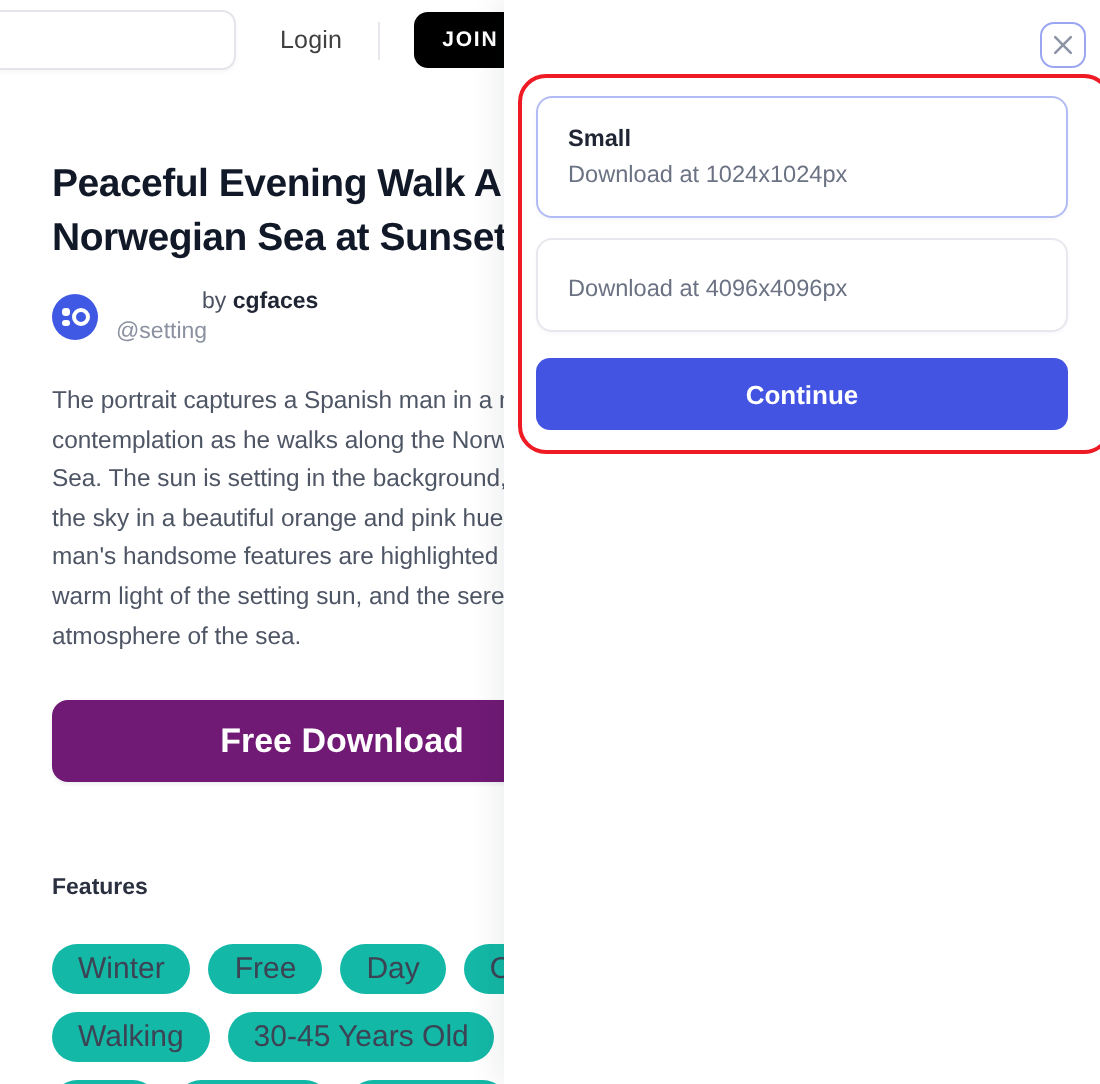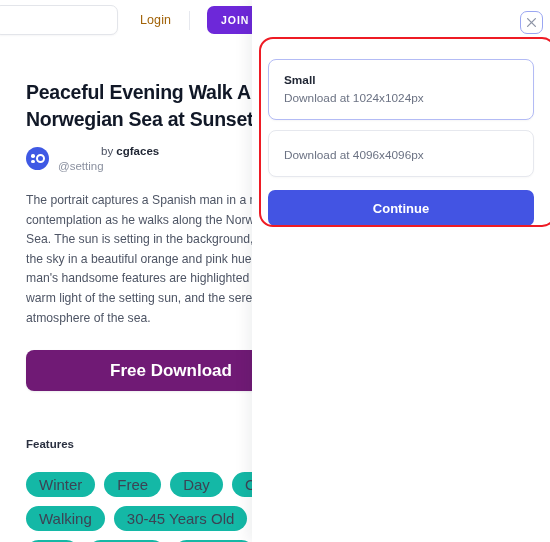--- a/index.html
+++ b/index.html
@@ -47,35 +47,35 @@
     font-size: 12px;
     color: #5a6072;
     padding: 0 10px;
     outline: none;
     box-shadow: 0 1px 2px rgba(16,24,40,.04);
   }
 
   #login-link {
     margin-left: 22px;
     font-size: 12.5px;
-    color: #a16207;
+    color: #404040;
     text-decoration: none;
     letter-spacing: .1px;
   }
 
   #header-divider {
     width: 1px;
     height: 19px;
     background: #e6e8ee;
     margin-left: 18px;
   }
 
   #join-button {
     margin-left: 17px;
-    background: #6d28d9;
+    background: #000000;
     color: #ffffff;
     border: none;
     border-radius: 7px;
     height: 28px;
     padding: 0 14px;
     font-family: "Liberation Sans", sans-serif;
     font-size: 10.5px;
     font-weight: bold;
     letter-spacing: .9px;
     cursor: pointer;
@@ -241,21 +241,20 @@
 
   .option-card {
     border-radius: 8px;
     background: #ffffff;
     padding: 13px 15px 14px 15px;
     cursor: pointer;
   }
   .option-card.selected {
     border: 1.4px solid #b3bbf5;
     box-shadow: 0 1px 2px rgba(16,24,40,.04);
-    margin-top: 11px;
   }
   .option-card.unselected {
     border: 1.4px solid #e6e8ee;
     box-shadow: 0 1px 2px rgba(16,24,40,.03);
     margin-top: 10px;
   }
 
   .option-title {
     font-size: 11.8px;
     font-weight: bold;

